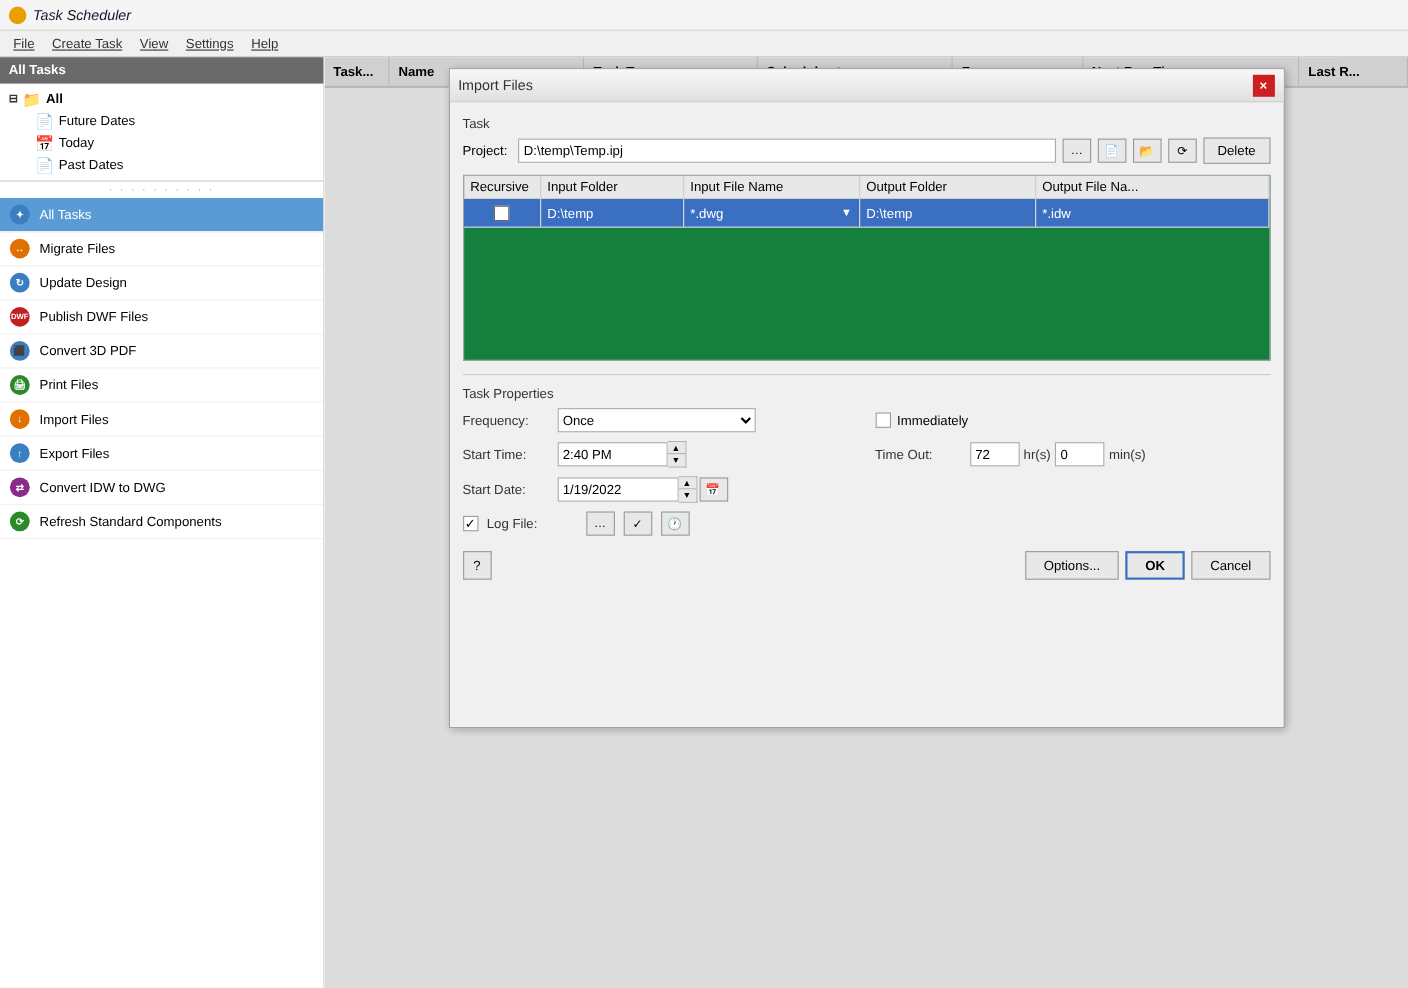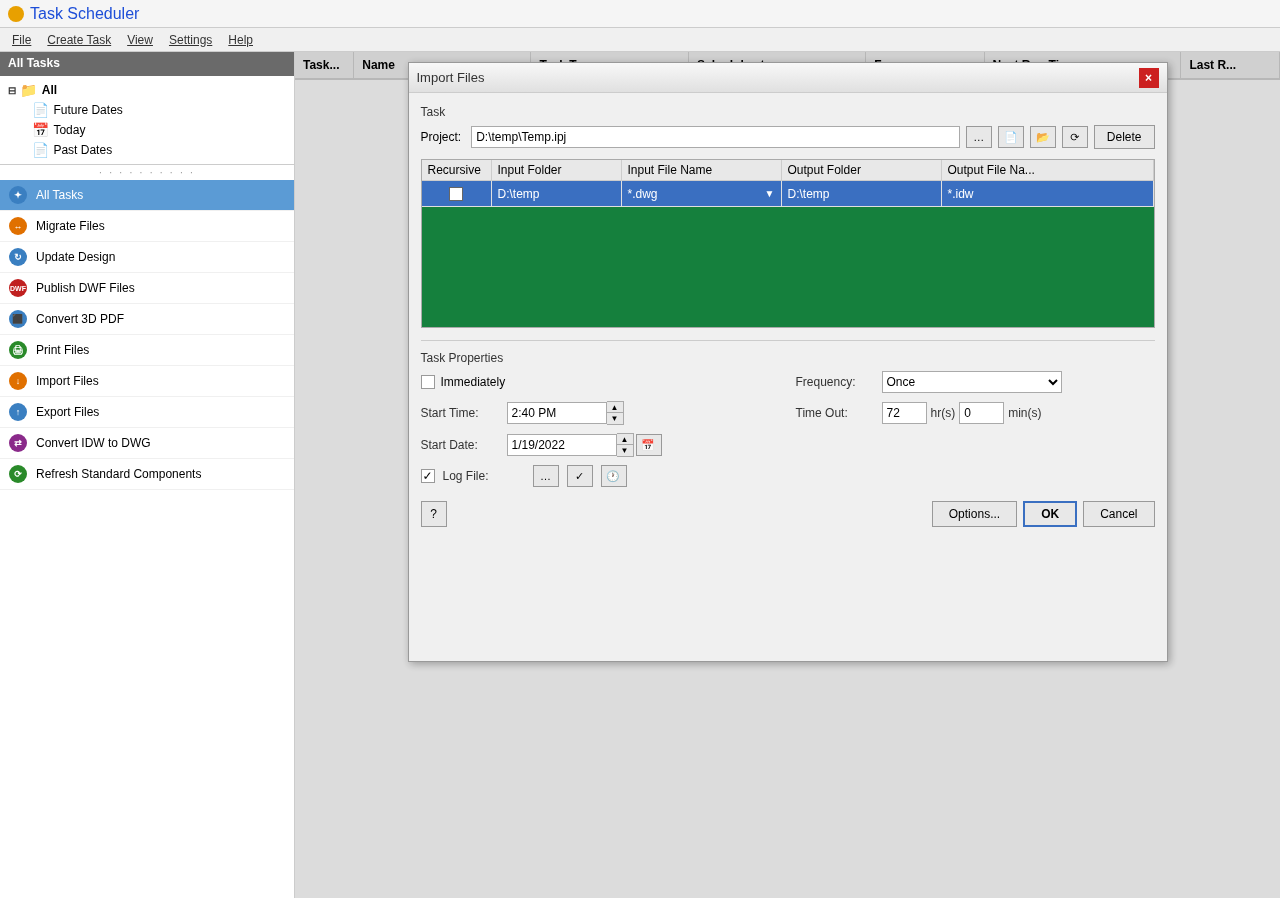--- a/index.html
+++ b/index.html
@@ -21,21 +21,21 @@
       align-items: center;
       gap: 6px;
       height: 28px;
     }
     .title-bar-icon {
       width: 16px; height: 16px;
       background: #e8a000;
       border-radius: 50%;
       display: inline-block;
     }
-    .title-bar-text { font-size: 16px; color: #1d4ed8; }
+    .title-bar-text { font-size: 13px; color: #0f172a; font-style: italic; }
 
     
     .menu-bar {
       background: #f0f0f0;
       border-bottom: 1px solid #ccc;
       display: flex;
       align-items: center;
       padding: 2px 4px;
       height: 24px;
     }
@@ -580,37 +580,37 @@
 
             <div class="empty-rows"></div>
           </div>
 
           <div class="task-props">
             <div class="section-label">Task Properties</div>
 
             <div style="display:grid; grid-template-columns:1fr 1fr; gap:8px 16px; margin-top:6px;">
 
 
-              <div class="prop-row" style="justify-content:flex-start; gap:6px;">
-                <div class="check-box" style="background:#fff;"></div>
-                <span>Immediately</span>
-              </div>
-
               <div class="prop-row">
                 <span class="prop-label">Frequency:</span>
                 <div style="display:flex; align-items:center; gap:0;">
                   <select class="prop-select">
                     <option>Once</option>
                     <option>Daily</option>
                     <option>Weekly</option>
                     <option>Monthly</option>
                   </select>
                 </div>
               </div>
 
+              <div class="prop-row" style="justify-content:flex-start; gap:6px;">
+                <div class="check-box" style="background:#fff;"></div>
+                <span>Immediately</span>
+              </div>
+
               <div class="prop-row">
                 <span class="prop-label">Start Time:</span>
                 <div class="spinner-input">
                   <input type="text" class="spinner-field" value="2:40 PM" style="">
                   <div class="spinner-btns">
                     <button class="spinner-btn">▲</button>
                     <button class="spinner-btn">▼</button>
                   </div>
                 </div>
               </div>

